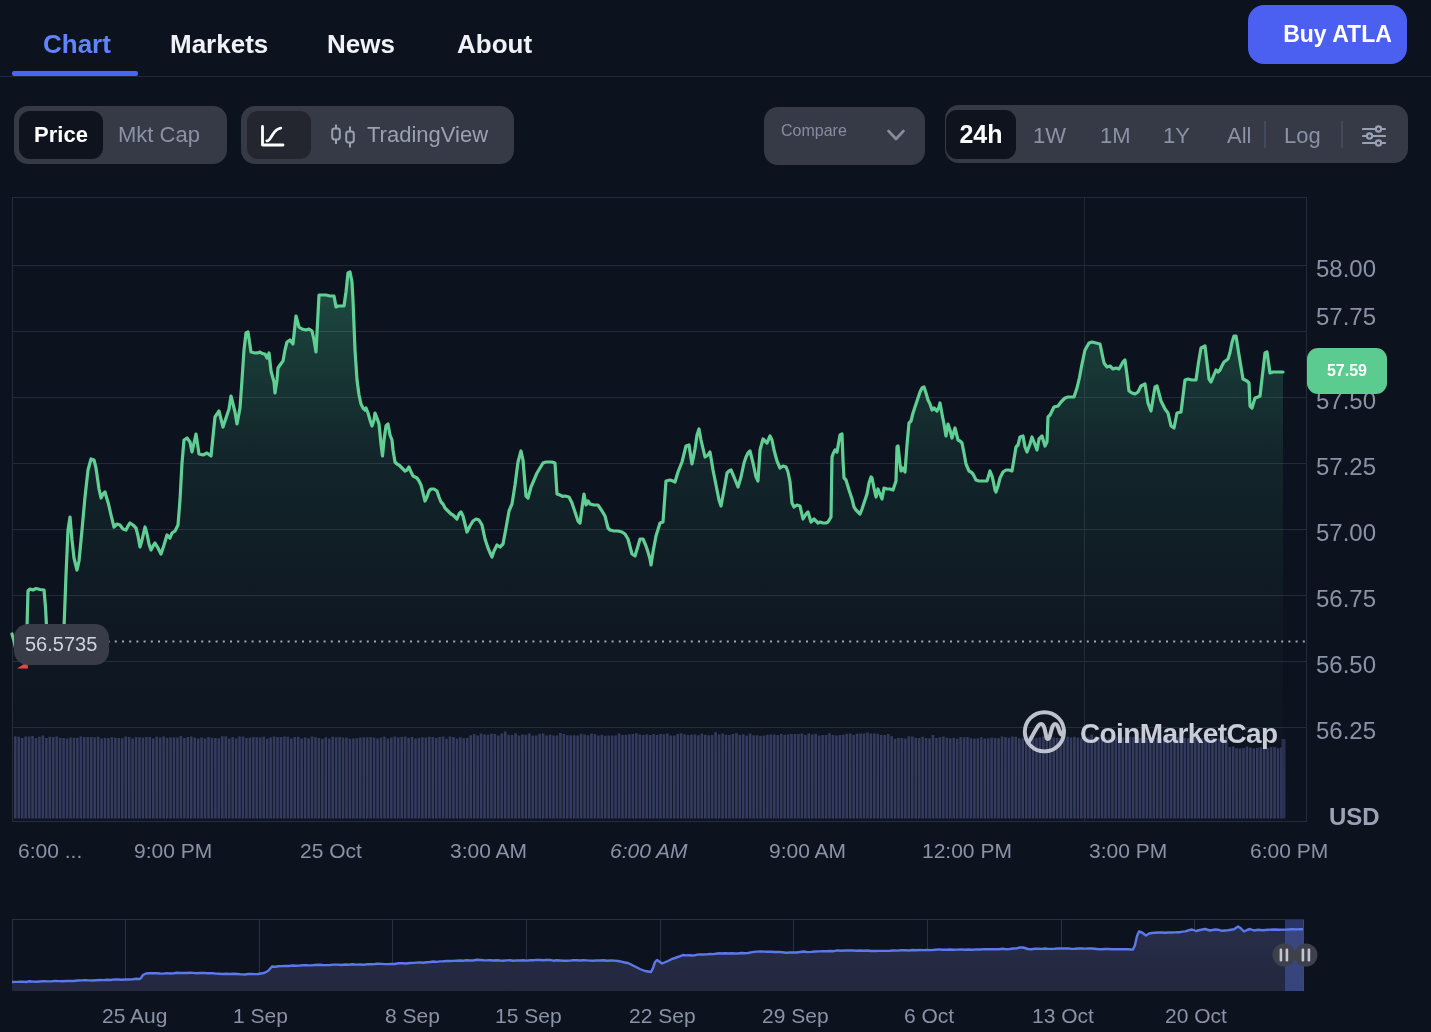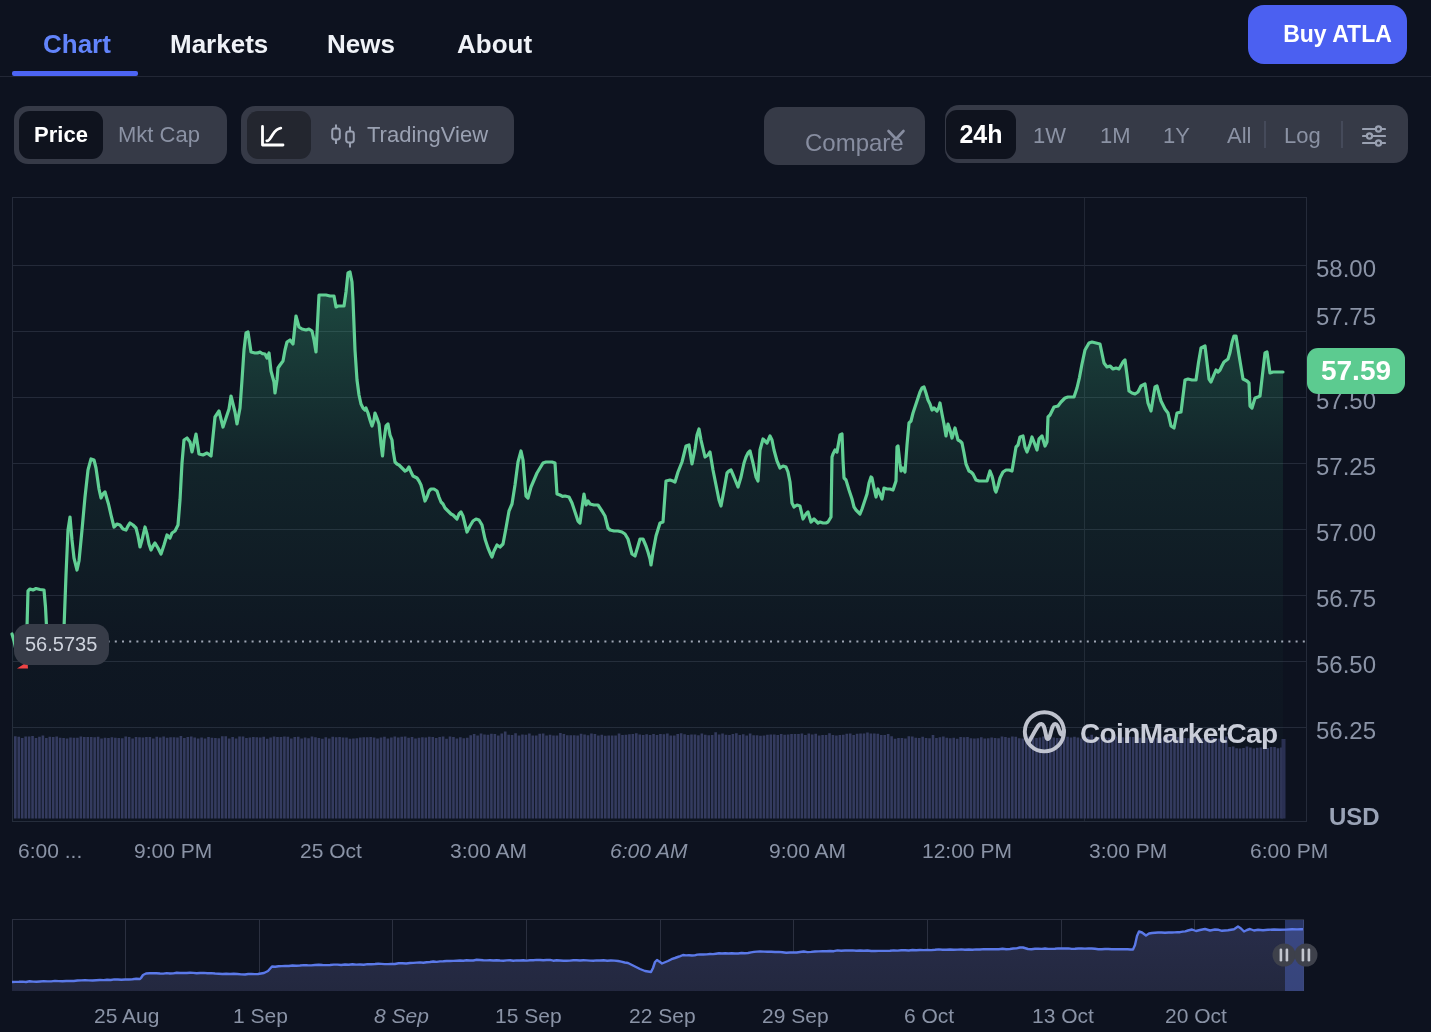--- a/index.html
+++ b/index.html
@@ -38,21 +38,21 @@
     <rect x="1.2" y="4.5" width="7.6" height="11" rx="2.4"></rect>
     <line x1="5" y1="16" x2="5" y2="20"></line>
     <line x1="19" y1="2.5" x2="19" y2="7"></line>
     <rect x="15.2" y="7.5" width="7.6" height="11" rx="2.4"></rect>
     <line x1="19" y1="19" x2="19" y2="23.5"></line>
   </g>
 </svg>
 <div class="abs" style="left:367px; top:122px; font-size:22px; color:#9aa1b2;">TradingView</div>
 
 <div class="abs" style="left:764px; top:107px; width:161px; height:58px; background:#363a47; border-radius:14px;"></div>
-<div class="abs" style="left:781px; top:129px; font-size:24px; color:#878da0;margin-left:24px;">Compare</div>
+<div class="abs" style="left:781px; top:122px; font-size:16px; color:#878da0;">Compare</div>
 <svg class="abs" style="left:886px; top:129px;" width="20" height="13" viewBox="0 0 20 13">
   <path d="M2.5,2 L10,10 L17.5,2" stroke="#878da0" stroke-width="2.6" fill="none" stroke-linecap="round" stroke-linejoin="round"></path>
 </svg>
 
 <div class="abs" style="left:945px; top:105px; width:463px; height:58px; background:#363a47; border-radius:14px;"></div>
 <div class="abs" style="left:946px; top:110px; width:70px; height:49px; background:#0f131e; border-radius:11px; color:#fff; font-size:25px; font-weight:700; text-align:center; line-height:49px;">24h</div>
 <div class="abs gray" style="left:1033px; top:123px; font-size:22px;">1W</div>
 <div class="abs gray" style="left:1100px; top:123px; font-size:22px;">1M</div>
 <div class="abs gray" style="left:1163px; top:123px; font-size:22px;">1Y</div>
 <div class="abs gray" style="left:1227px; top:123px; font-size:22px;">All</div>
@@ -142,21 +142,21 @@
     <circle cx="1306" cy="955" r="11.5" fill="#3e414b"></circle>
     <g fill="#c2c6cf">
       <rect x="1279.6" y="948.5" width="2.6" height="13" rx="1.2"></rect>
       <rect x="1285.6" y="948.5" width="2.6" height="13" rx="1.2"></rect>
       <rect x="1301.6" y="948.5" width="2.6" height="13" rx="1.2"></rect>
       <rect x="1307.6" y="948.5" width="2.6" height="13" rx="1.2"></rect>
     </g>
   </g>
 </svg>
 
-<div class="abs" style="z-index:6; left:1307px; top:348px; width:98px; height:46px; background:#5ccb90; border-radius:11px; color:#fff; font-size:28px; font-weight:700; text-align:center; line-height:46px;">57.59</div>
+<div class="abs" style="z-index:6; left:1307px; top:348px; width:80px; height:46px; background:#5ccb90; border-radius:11px; color:#fff; font-size:16px; font-weight:700; text-align:center; line-height:46px;">57.59</div>
 
 <div class="axlab" style="left:1316px; top:255px;">58.00</div>
 <div class="axlab" style="left:1316px; top:303px;text-align:center;">57.75</div>
 <div class="axlab" style="left:1316px; top:387px;">57.50</div>
 <div class="axlab" style="left:1316px; top:453px;">57.25</div>
 <div class="axlab" style="left:1316px; top:519px;">57.00</div>
 <div class="axlab" style="left:1316px; top:585px;">56.75</div>
 <div class="axlab" style="left:1316px; top:651px;">56.50</div>
 <div class="axlab" style="left:1316px; top:717px;">56.25</div>
 <div class="axlab" style="left:1329px; top:803px; font-weight:700; color:#9aa3b6;">USD</div>
@@ -164,21 +164,21 @@
 <div class="axlab2" style="left:18px;   top:839px;">6:00 ...</div>
 <div class="axlab2" style="left:134px;  top:839px;">9:00 PM</div>
 <div class="axlab2" style="left:300px;  top:839px;">25 Oct</div>
 <div class="axlab2" style="left:450px;  top:839px;">3:00 AM</div>
 <div class="axlab2" style="left:610px;  top:839px;font-style:italic;">6:00 AM</div>
 <div class="axlab2" style="left:769px;  top:839px;">9:00 AM</div>
 <div class="axlab2" style="left:922px;  top:839px;">12:00 PM</div>
 <div class="axlab2" style="left:1089px; top:839px;">3:00 PM</div>
 <div class="axlab2" style="left:1250px; top:839px;">6:00 PM</div>
 
-<div class="axlab2" style="left:94px;   top:1004px;">25 Aug</div>
+<div class="axlab2" style="left:102px;   top:1004px;">25 Aug</div>
 <div class="axlab2" style="left:233px;  top:1004px;">1 Sep</div>
-<div class="axlab2" style="left:374px;  top:1004px;font-style:italic;">8 Sep</div>
+<div class="axlab2" style="left:385px;  top:1004px;">8 Sep</div>
 <div class="axlab2" style="left:495px;  top:1004px;">15 Sep</div>
 <div class="axlab2" style="left:629px;  top:1004px;">22 Sep</div>
 <div class="axlab2" style="left:762px;  top:1004px;">29 Sep</div>
 <div class="axlab2" style="left:904px;  top:1004px;">6 Oct</div>
 <div class="axlab2" style="left:1032px; top:1004px;">13 Oct</div>
 <div class="axlab2" style="left:1165px; top:1004px;">20 Oct</div>
 
 </body></html>

